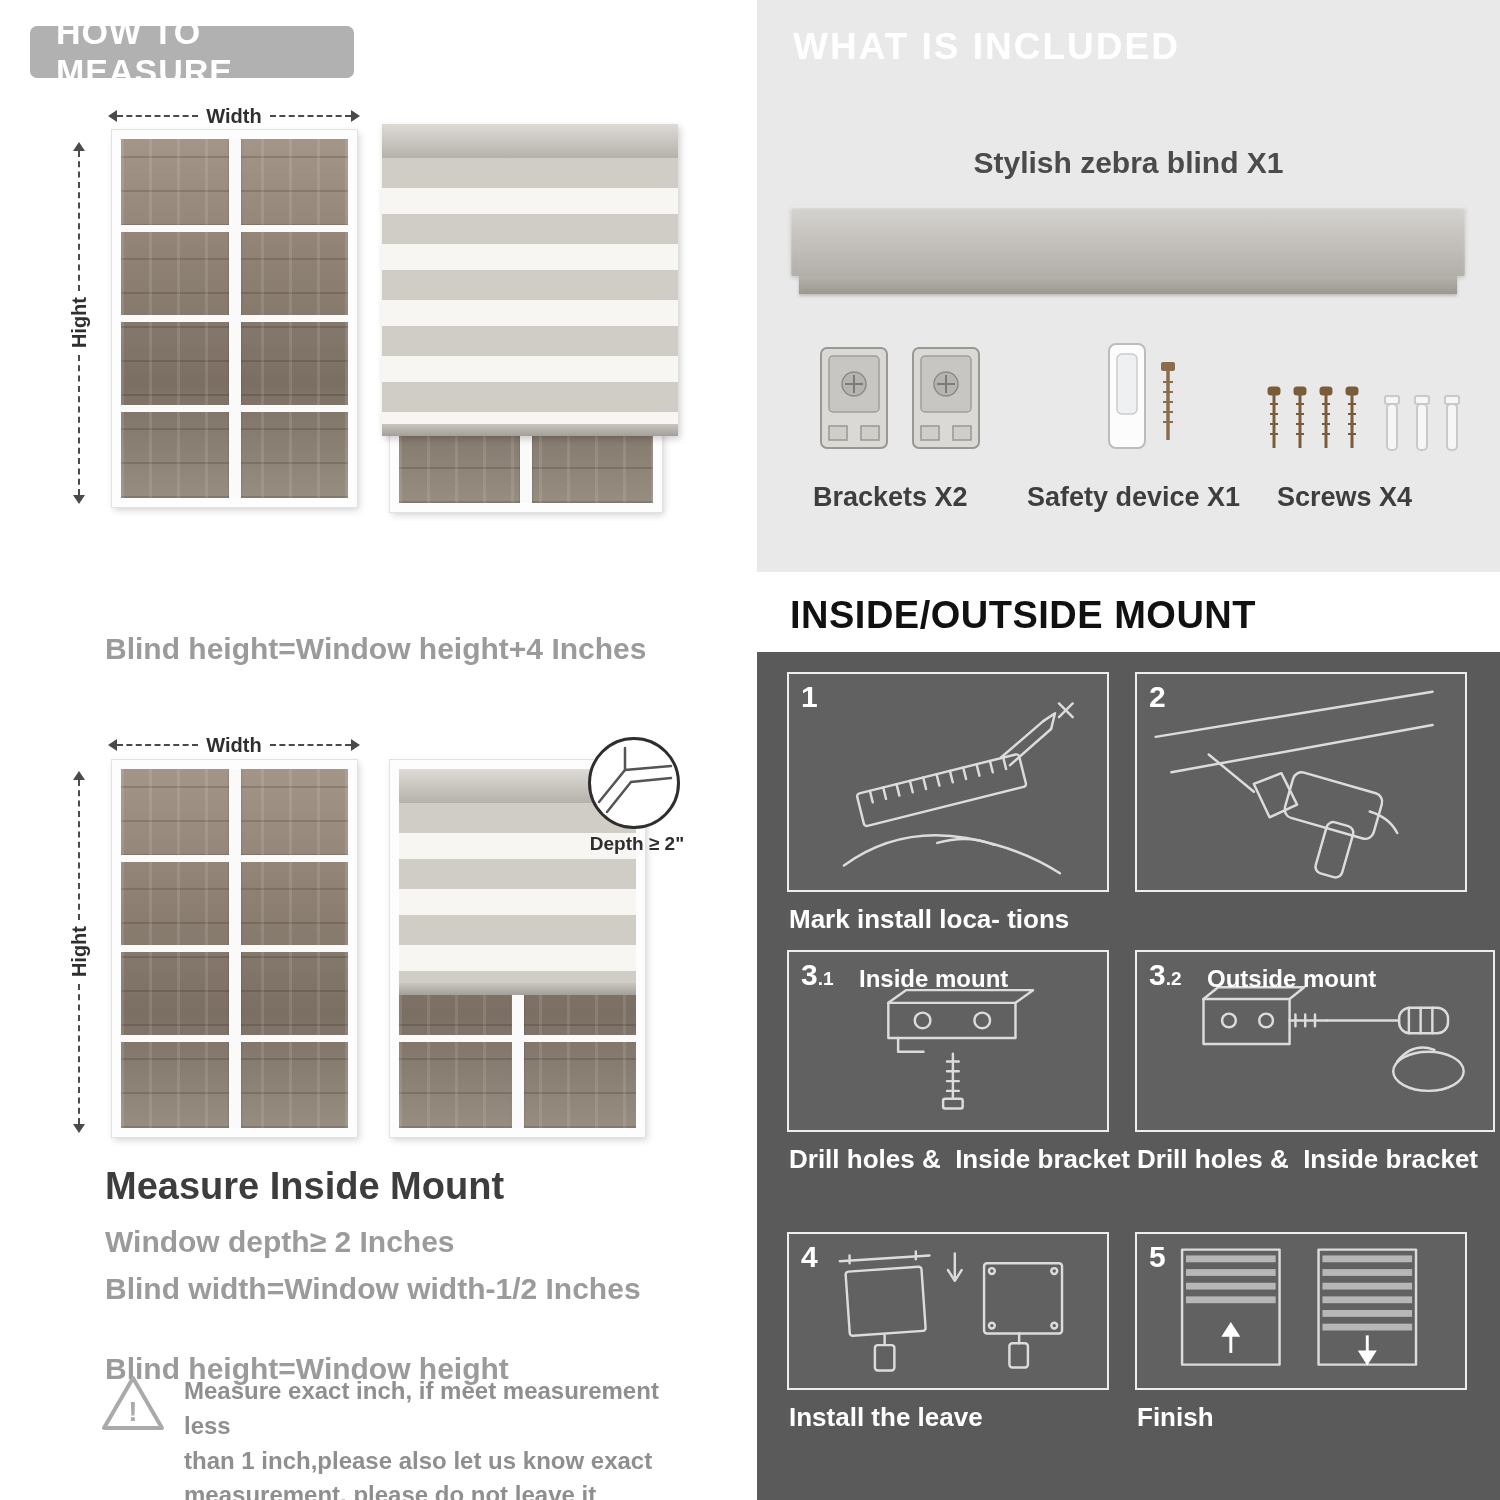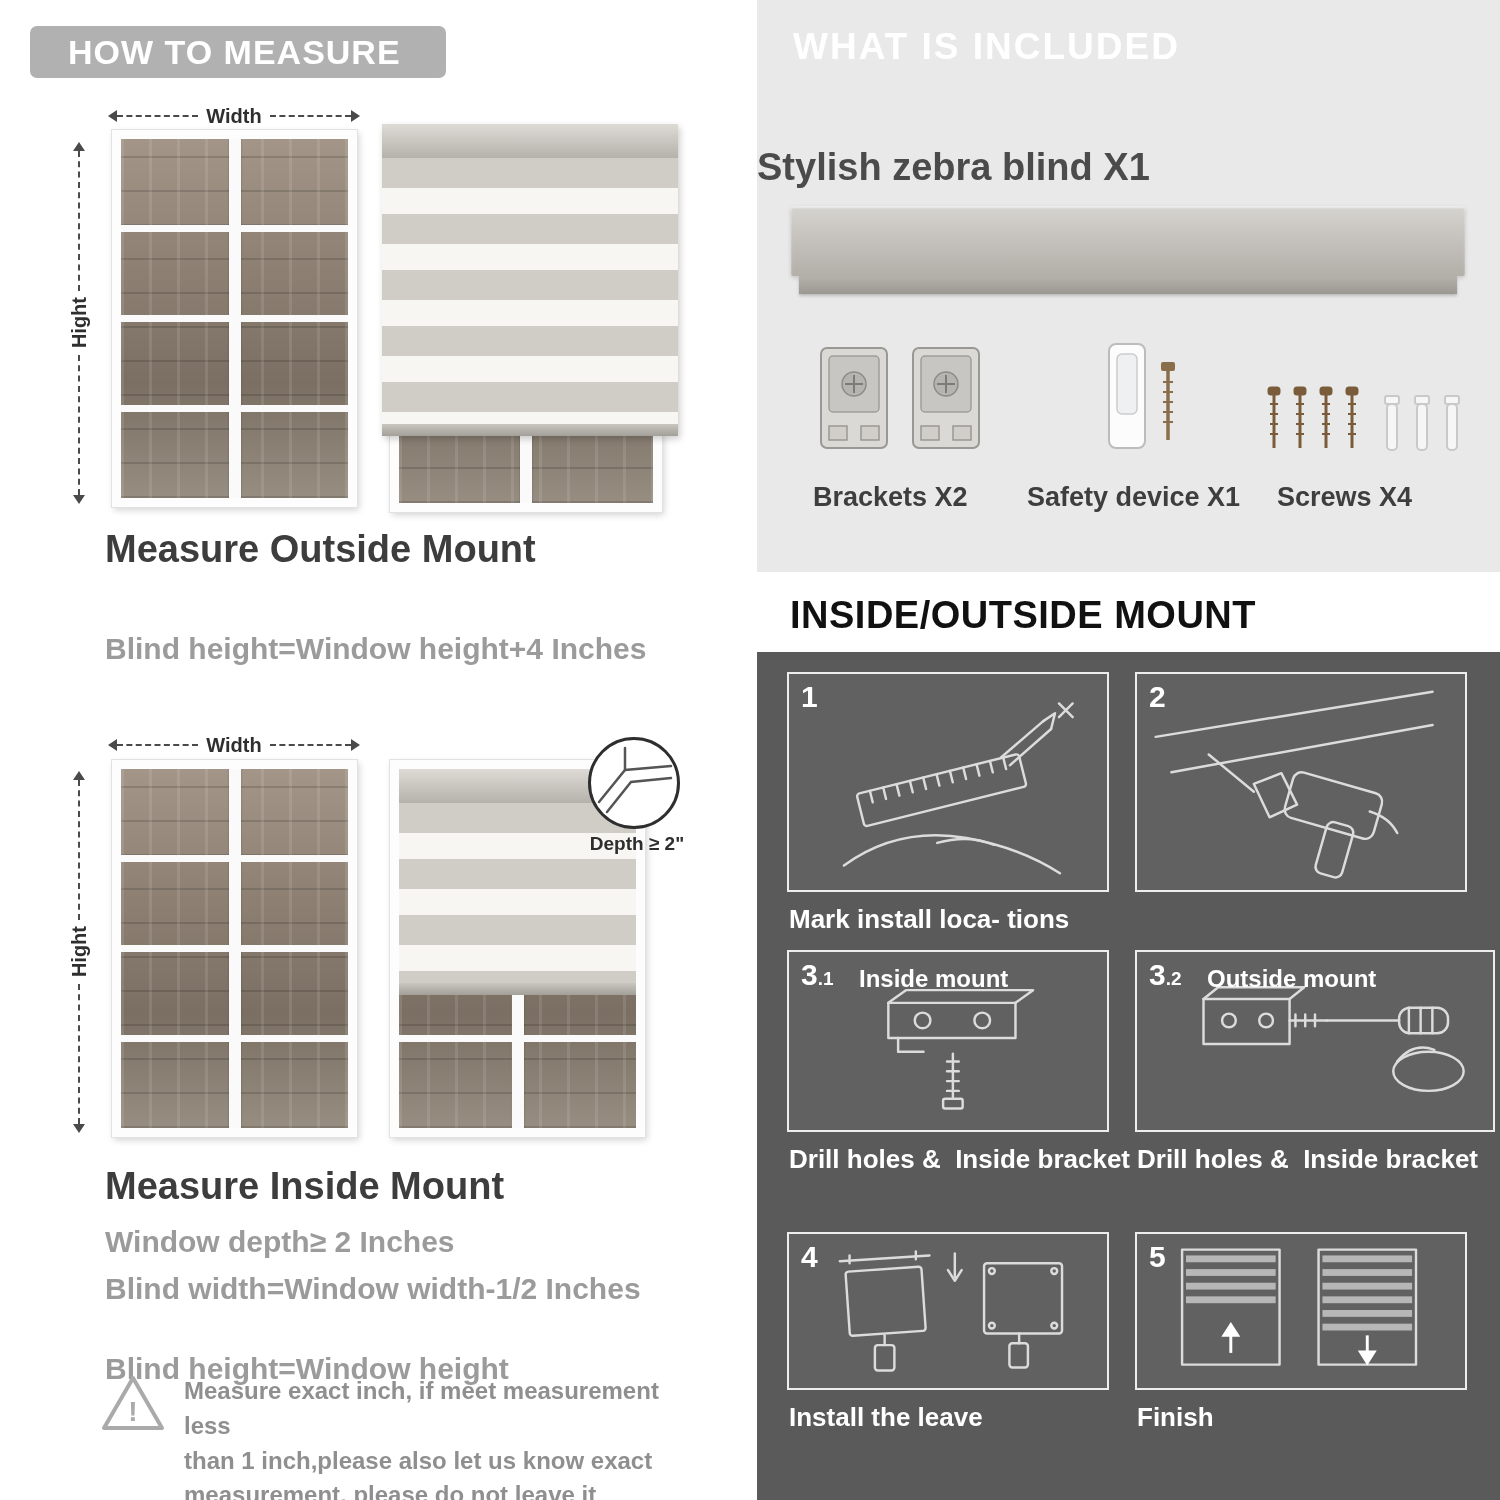--- a/index.html
+++ b/index.html
@@ -1,22 +1,22 @@
 <!DOCTYPE html>
 <html><head>
 <meta charset="utf-8">
 <style>
   html,body { margin:0; padding:0; background:#fff; }
   .canvas { position:relative; width:1500px; height:1500px; background:#fff;
             font-family:"Liberation Sans", sans-serif; overflow:hidden; }
 
   
-  .howto-banner { position:absolute; left:30px; top:26px; width:416px; height:52px;
+  .howto-banner { position:absolute; left:30px; top:26px; width:324px; height:52px;
     background:#b1b1b1; border-radius:7px; color:#fff; font-weight:bold; font-size:34px;
-    display:flex; align-items:center; padding-left:38px; letter-spacing:1px; box-sizing:border-box; }
+    display:flex; align-items:center; padding-left:26px; letter-spacing:1px; box-sizing:border-box; }
 
   .fig { position:absolute; }
 
   .win { position:absolute; background:#fdfdfd; padding:9px; box-sizing:border-box;
          box-shadow:0 0 0 1px #e2e2e2, 2px 3px 7px rgba(0,0,0,.18); }
   .glass { position:relative; width:100%; height:100%; overflow:hidden; }
   .photo { background:
       repeating-linear-gradient(90deg, rgba(255,255,255,.10) 0 3px, rgba(0,0,0,0) 3px 28px),
       repeating-linear-gradient(0deg, rgba(0,0,0,.14) 0 2px, rgba(0,0,0,0) 2px 34px),
       linear-gradient(180deg,#a39588 0%,#8e8174 35%,#7b6f63 68%,#978d81 100%); }
@@ -53,22 +53,22 @@
   .gray-line   { position:absolute; font-size:30px; font-weight:bold; color:#9b9b9b; }
 
   .note-text { position:absolute; font-size:24px; font-weight:bold; color:#8f8f8f;
                line-height:1.45; white-space:pre-line; }
   .note-icon { position:absolute; }
 
   
   .included-panel { position:absolute; left:757px; top:0; width:743px; height:572px; background:#e9e9e9; }
   .included-title { position:absolute; left:36px; top:26px; font-size:37px; font-weight:bold;
                     color:#fff; letter-spacing:2px; }
-  .blind-label { position:absolute; left:0; right:0; top:146px; text-align:left;
-                 font-size:38px; font-weight:bold; color:#4b4b4b; }
+  .blind-label { position:absolute; left:0; right:0; top:146px; text-align:center;
+                 font-size:30px; font-weight:bold; color:#4b4b4b; }
   .headrail { position:absolute; left:34px; top:206px; width:674px; height:70px; border-radius:2px;
     background:linear-gradient(180deg,#d6d4d0 0%,#c6c3be 45%,#b3b0aa 100%);
     box-shadow:inset 0 2px 2px rgba(255,255,255,.6), 0 2px 4px rgba(0,0,0,.15); }
   .headrail-lip { position:absolute; left:42px; top:276px; width:658px; height:18px;
     background:linear-gradient(180deg,#b5b2ac,#9b9892); box-shadow:0 2px 3px rgba(0,0,0,.2); }
   .part { position:absolute; }
   .part-label { position:absolute; top:482px; font-size:27px; font-weight:bold; color:#3e3e3e; }
 
   .mount-heading { position:absolute; left:790px; top:594px; font-size:38px; font-weight:bold;
                    color:#111; letter-spacing:.5px; }
@@ -122,21 +122,20 @@
         <div class="mull-h" style="top:49%"></div>
       </div>
     </div>
     <div class="blind" style="left:322px;top:24px;width:296px;height:312px;">
       <div class="rail"></div>
       <div class="slats"></div>
       <div class="brail"></div>
     </div>
   </div>
 
-  <div class="sec-heading" style="left:105px;top:528px;">Measure Outside Mount</div>
   <div class="gray-line" style="left:105px;top:632px;">Blind height=Window height+4 Inches</div>
 
   <div class="fig" style="left:60px;top:725px;width:660px;height:430px;">
     <div class="h-meas" style="left:48px;top:12px;width:252px;">
       <span class="ah l"></span>
         <span class="dash"></span>
       <span class="mlabel">Width</span>
       <span class="dash"></span>
         <span class="ah r"></span>
     </div>

